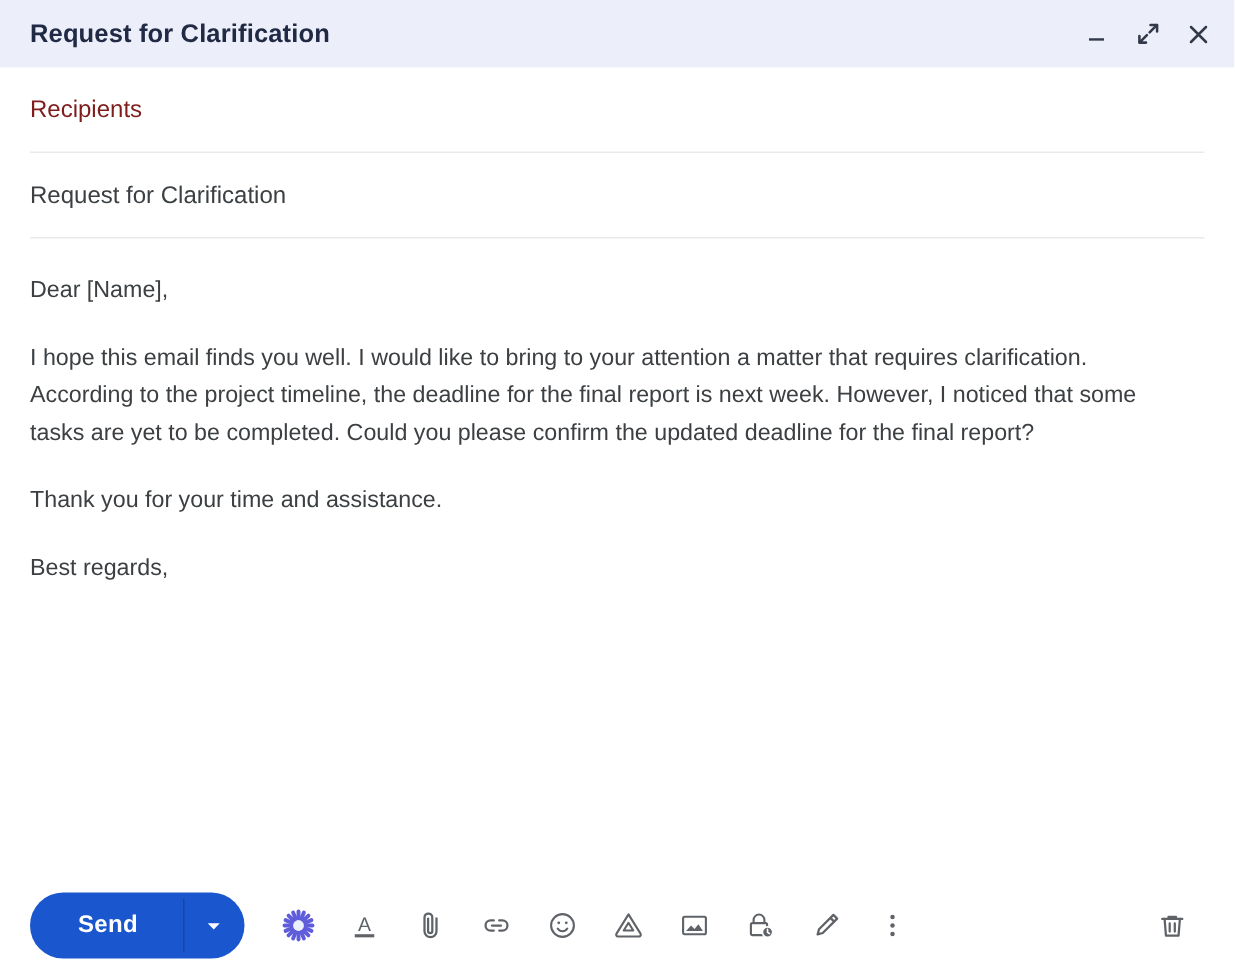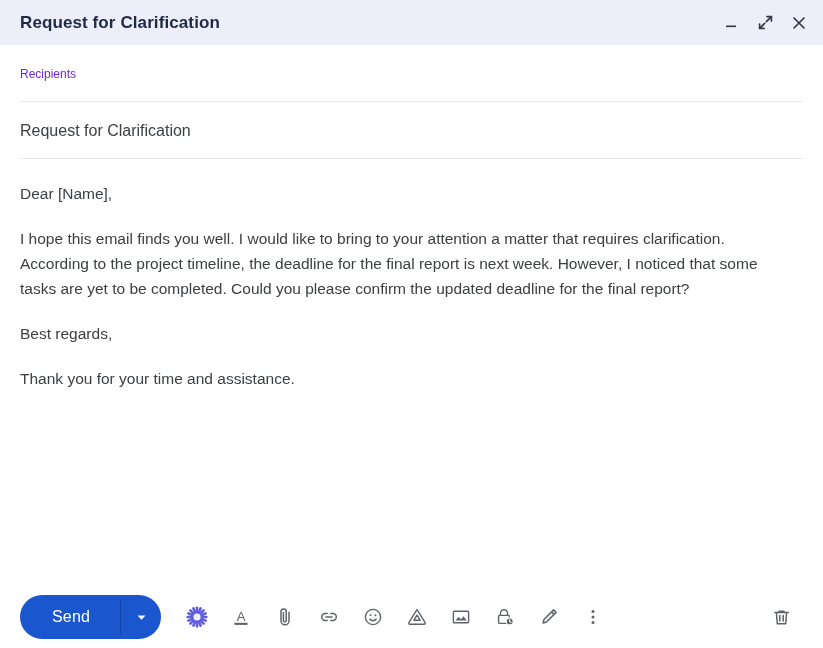--- a/index.html
+++ b/index.html
@@ -61,22 +61,22 @@
   .field-row.subject { height: 57px; }
   .field-divider {
     position: absolute;
     left: 20px;
     right: 20px;
     bottom: 0;
     height: 1px;
     background: #e8eaed;
   }
   .field-placeholder {
-    font-size: 12px;
-    color: #6d28d9;
+    font-size: 16px;
+    color: #7f1d1d;
   }
   .field-value {
     font-size: 16px;
     color: #3c4043;
   }
 
   
   .mail-body {
     padding: 22px 28px 0 20px;
     box-sizing: border-box;
@@ -113,21 +113,21 @@
     overflow: hidden;
     cursor: pointer;
     flex: 0 0 auto;
   }
   .send-main {
     display: flex;
     align-items: center;
     justify-content: center;
     padding: 0 30px 0 32px;
     font-size: 16px;
-    font-weight: normal;
+    font-weight: bold;
     color: #ffffff;
     letter-spacing: 0.2px;
     cursor: pointer;
   }
   .send-sep {
     width: 1px;
     background: #1546a8;
     align-self: stretch;
     margin: 4px 0;
   }
@@ -198,22 +198,22 @@
 </div>
 
 <div class="field-row subject">
   <span class="field-value">Request for Clarification</span>
   <div class="field-divider"></div>
 </div>
 
 <div class="mail-body">
   <p>Dear [Name],</p>
   <p>I hope this email finds you well. I would like to bring to your attention a matter that requires clarification. According to the project timeline, the deadline for the final report is next week. However, I noticed that some tasks are yet to be completed. Could you please confirm the updated deadline for the final report?</p>
+  <p>Thank you for your time and assistance.</p>
   <p>Best regards,</p>
-  <p>Thank you for your time and assistance.</p>
 </div>
 
 <div class="compose-toolbar">
 
   <div class="send-group">
     <div class="send-main">Send</div>
     <div class="send-sep"></div>
     <div class="send-arrow">
       <svg width="13" height="13" viewBox="0 0 13 13">
         <path d="M2.5 4.5l4 4.2 4-4.2z" fill="#ffffff"></path>

